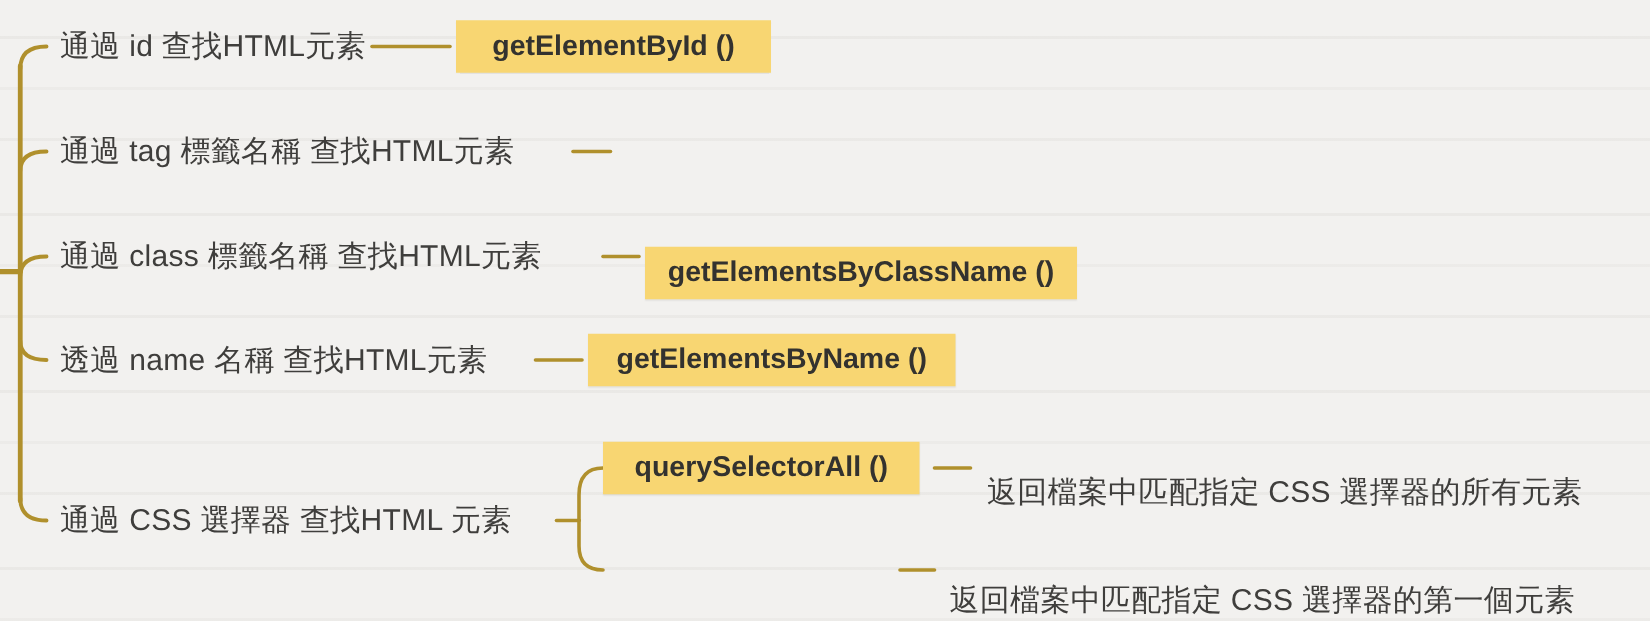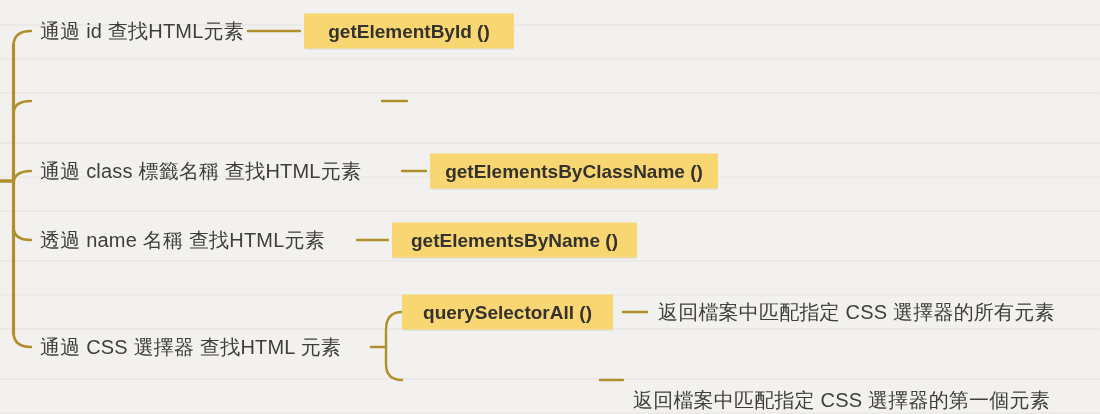--- a/index.html
+++ b/index.html
@@ -57,25 +57,26 @@
     <path d="M402 171 H426" stroke-width="2.4"></path>
     <path d="M357 240 H388" stroke-width="2.4"></path>
     <path d="M371 347 H386" stroke-width="2.4"></path>
     <path d="M386 347 V330 Q386 312 402 312" stroke-width="2.4"></path>
     <path d="M386 347 V364 Q386 380 402 380" stroke-width="2.4"></path>
     <path d="M623 312 H647" stroke-width="2.4"></path>
     <path d="M600 380 H623" stroke-width="2.4"></path>
   </svg>
 
   <div class="lbl" style="left:40px;top:31px">通過 id 查找HTML元素</div>
+  <div class="lbl" style="left:40px;top:101px">通過 tag 標籤名稱 查找HTML元素</div>
   <div class="lbl" style="left:40px;top:171px">通過 class 標籤名稱 查找HTML元素</div>
   <div class="lbl" style="left:40px;top:347px">通過 CSS 選擇器 查找HTML 元素</div>
   <div class="lbl" style="left:40px;top:240px">透過 name 名稱 查找HTML元素</div>
 
   <div class="node" style="left:304px;top:31px;min-width:210px">getElementById ()</div>
-  <div class="node" style="left:430px;top:171px;min-width:288px">getElementsByClassName ()</div>
+  <div class="node" style="left:430px;top:182px;min-width:288px">getElementsByClassName ()</div>
   <div class="node" style="left:402px;top:312px;min-width:211px">querySelectorAll ()</div>
   <div class="node" style="left:392px;top:240px;min-width:245px">getElementsByName ()</div>
 
-  <div class="desc" style="left:658px;top:312px">返回檔案中匹配指定 CSS 選擇器的所有元素</div>
+  <div class="desc" style="left:658px;top:328px">返回檔案中匹配指定 CSS 選擇器的所有元素</div>
   <div class="desc" style="left:633px;top:400px">返回檔案中匹配指定 CSS 選擇器的第一個元素</div>
 
 </div>
 
 </body></html>

